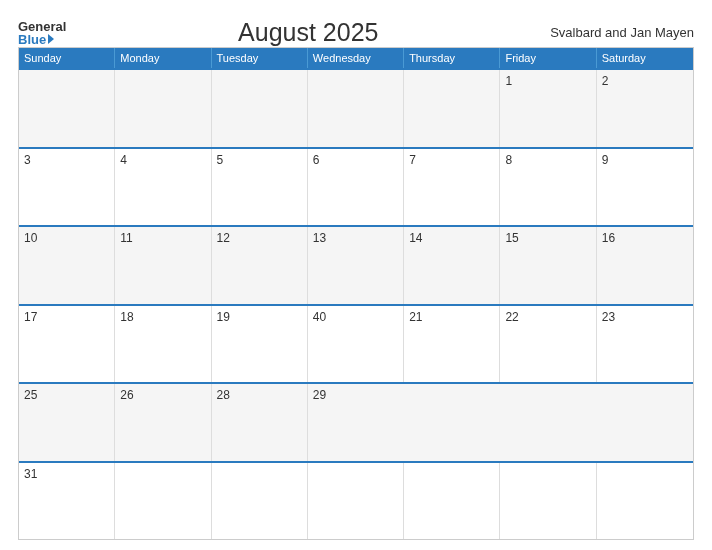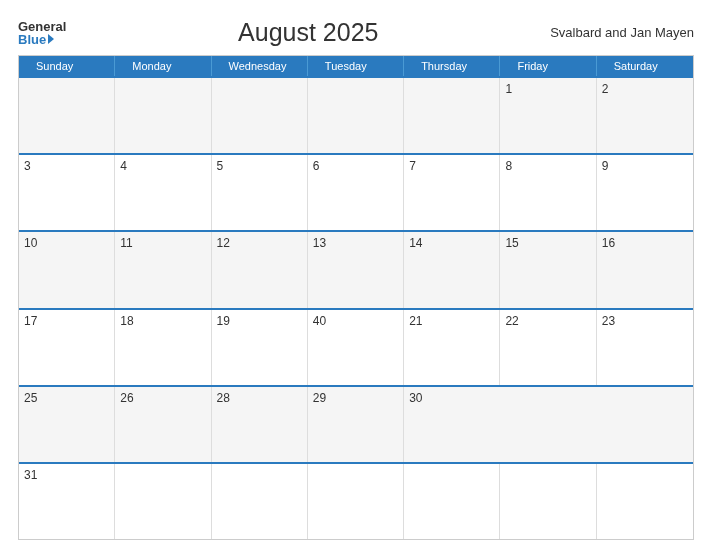--- a/index.html
+++ b/index.html
@@ -14,21 +14,21 @@
       width: 712px;
       height: 550px;
       padding: 18px 18px 10px 18px;
       display: flex;
       flex-direction: column;
     }
     .header {
       display: flex;
       align-items: center;
       justify-content: space-between;
-      margin-bottom: 8px;
+      margin-bottom: 0;
     }
     .logo {
       display: flex;
       flex-direction: column;
       line-height: 1;
     }
     .logo-general {
       font-size: 13px;
       font-weight: bold;
       color: #333;
@@ -69,21 +69,21 @@
       border: 1px solid #ccc;
     }
     .day-headers {
       display: grid;
       grid-template-columns: repeat(7, 1fr);
       background: #2a7abf;
     }
     .day-header {
       color: #fff;
       font-size: 11px;
-      padding: 4px 17px;
+      padding: 4px 5px;
       text-align: left;
       border-right: 1px solid #4a9ad4;
     }
     .day-header:last-child {
       border-right: none;
     }
     .weeks {
       flex: 1;
       display: flex;
       flex-direction: column;
@@ -132,22 +132,22 @@
       </span>
     </div>
     <div class="month-title">August 2025</div>
     <div class="region-label">Svalbard and Jan Mayen</div>
   </div>
 
   <div class="calendar">
     <div class="day-headers">
     <div class="day-header">Sunday</div>
         <div class="day-header">Monday</div>
+        <div class="day-header">Tuesday</div>
         <div class="day-header">Wednesday</div>
-        <div class="day-header">Tuesday</div>
         <div class="day-header">Thursday</div>
         <div class="day-header">Friday</div>
         <div class="day-header">Saturday</div>
       </div>
     <div class="weeks">
     <div class="week-row">
           <div class="day-cell empty-cell"></div>
           <div class="day-cell empty-cell"></div>
           <div class="day-cell empty-cell"></div>
           <div class="day-cell empty-cell"></div>
@@ -234,23 +234,20 @@
           </div>
           <div class="day-cell">
             <span class="day-num">26</span>
           </div>
           <div class="day-cell">
             <span class="day-num">28</span>
           </div>
           <div class="day-cell">
             <span class="day-num">29</span>
           </div>
-          <div class="day-cell">
-            <span class="day-num">30</span>
-          </div>
         </div>
         <div class="week-row">
           <div class="day-cell">
             <span class="day-num">31</span>
           </div>
           <div class="day-cell empty-cell"></div>
           <div class="day-cell empty-cell"></div>
           <div class="day-cell empty-cell"></div>
           <div class="day-cell empty-cell"></div>
           <div class="day-cell empty-cell"></div>

